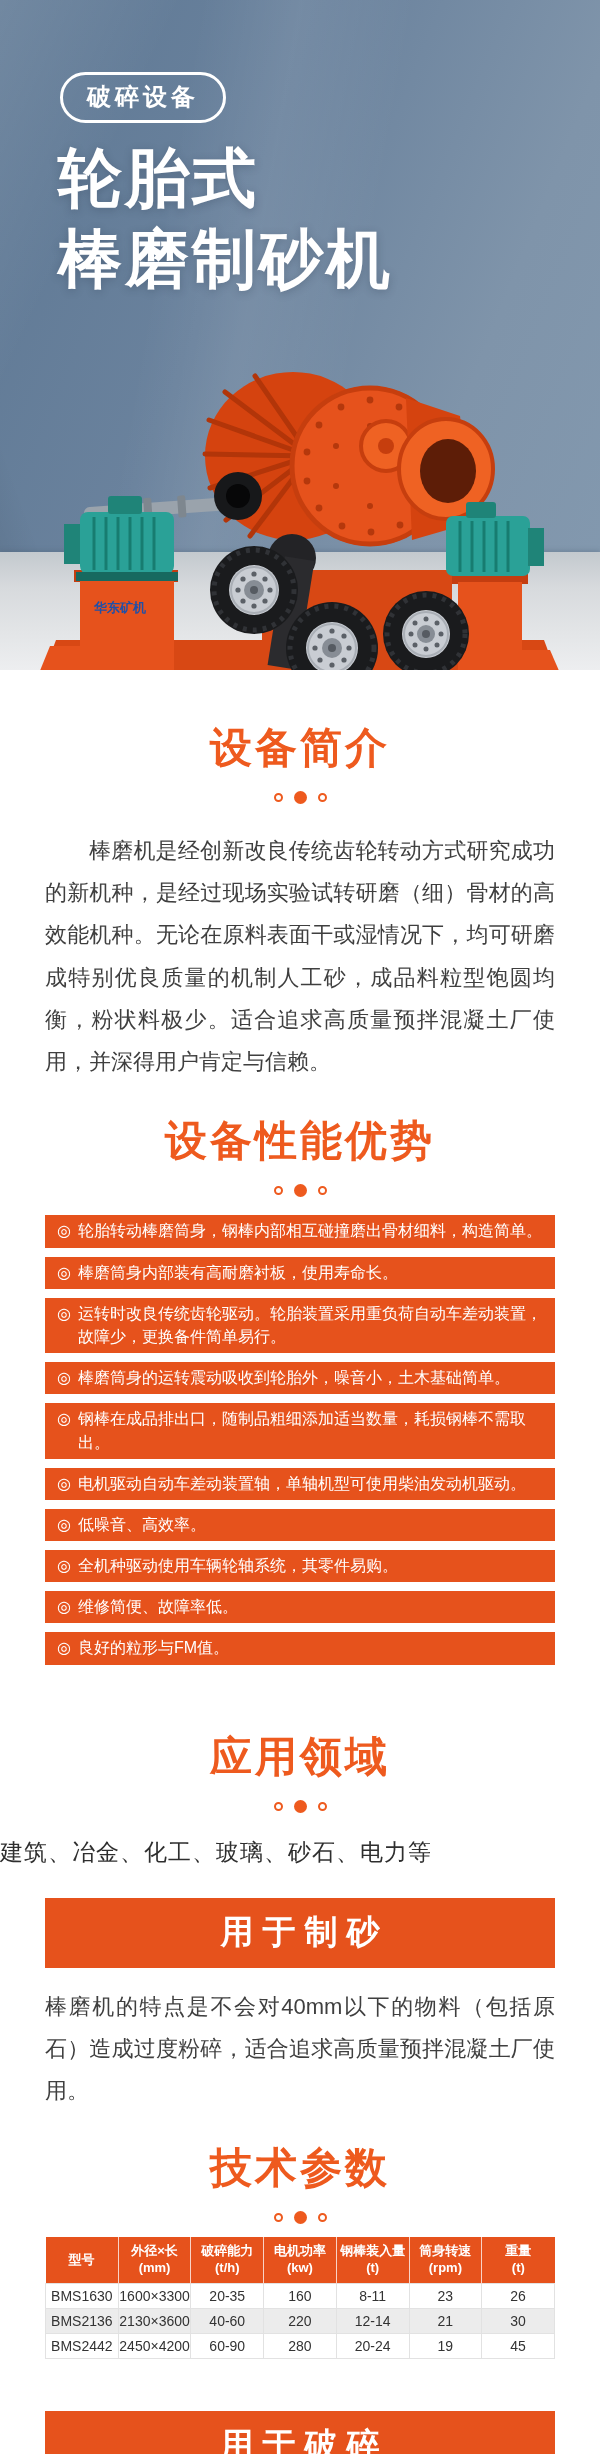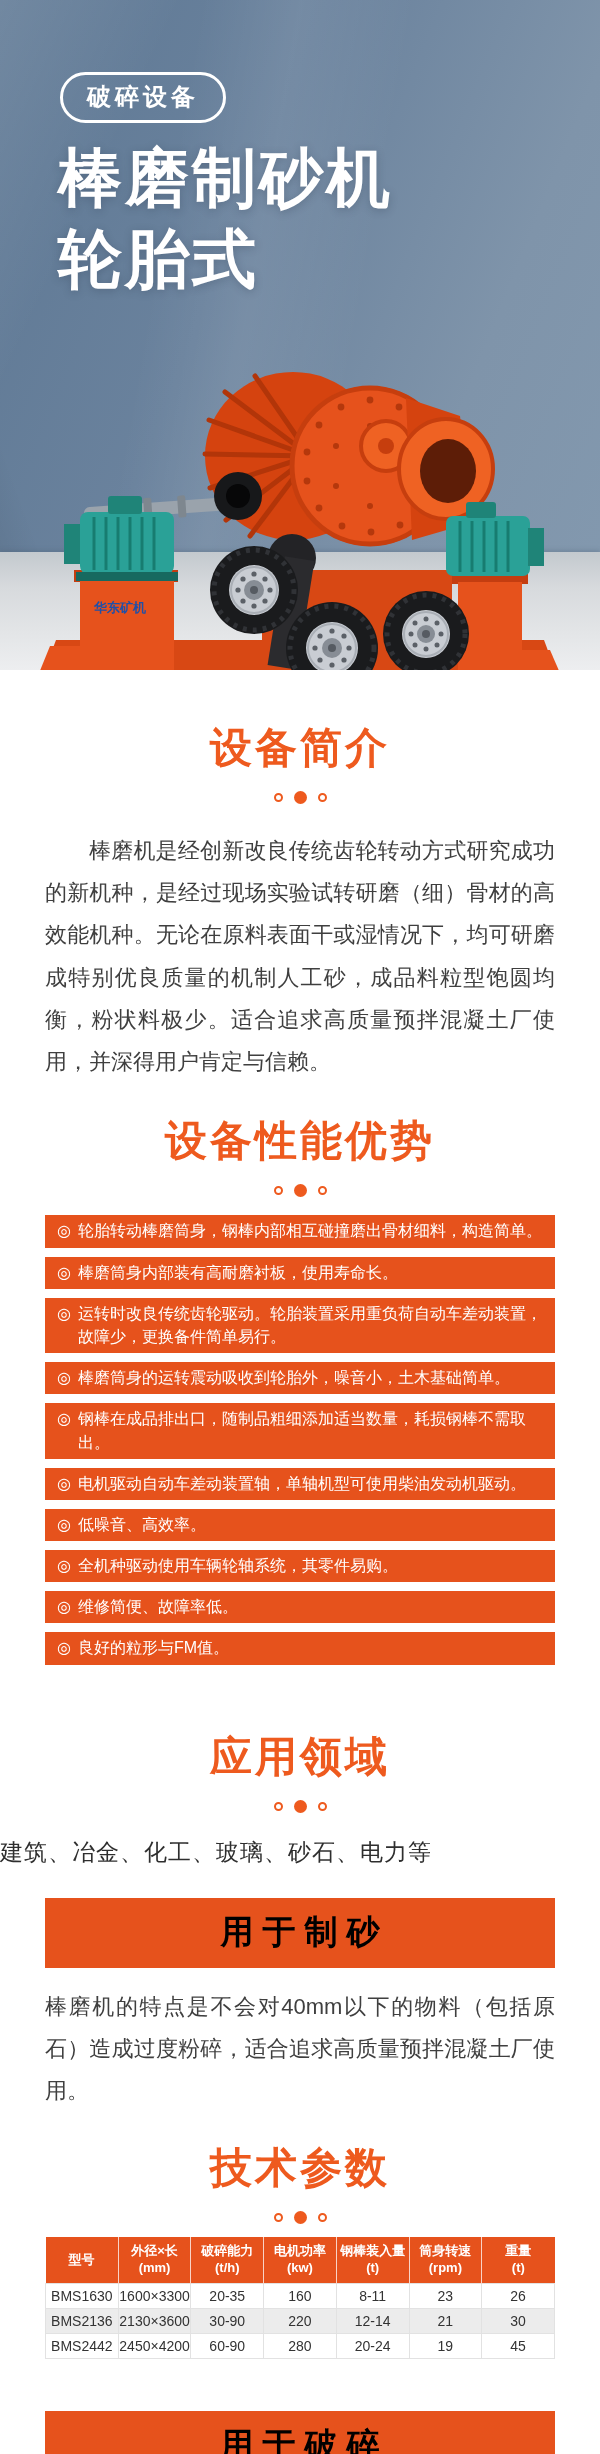--- a/index.html
+++ b/index.html
@@ -40,21 +40,21 @@
   .para.indent{text-indent:2em;}
 
   .adv-list{margin:18px 45px 0;}
   .adv-item{display:flex; gap:7px; background:var(--accent); color:#fff;
     font-size:16px; line-height:1.45; padding:4px 12px 5px; margin-bottom:9px; align-items:flex-start;}
   .adv-bullet{flex:0 0 auto;}
   .adv-text{flex:1;}
 
   .app-text{margin-top:24px; text-align:left; font-size:23px; color:#2e2e2e; letter-spacing:1px;}
 
-  .banner{margin:30px 45px 0; background:var(--accent); color:#000000; text-align:center;
+  .banner{margin:30px 45px 0; background:var(--accent); color:#ffffff; text-align:center;
     font-size:33px; font-weight:800; letter-spacing:9px; padding:12px 0 13px; text-indent:9px;}
   .banner.gap-big{margin-top:52px;}
 
   .table-wrap{margin:13px 45px 0;}
   table.params{width:100%; border-collapse:collapse; table-layout:fixed;}
   .params th{background:var(--accent); color:#fff; font-size:13px; font-weight:700;
     line-height:1.3; padding:6px 0; vertical-align:middle;}
   .params td{text-align:center; font-size:14px; color:#333; vertical-align:middle;}
   .t1 th{border-left:1px solid rgba(255,255,255,.75);} .t1 th:first-child{border-left:none;margin-left:40px;}
   .t1 td{border:1px solid #e2e2e2; padding:4px 0; height:23px;margin-top:32px;}
@@ -64,22 +64,22 @@
   .mo{fill:var(--accent);} .tl{fill:var(--teal);}
 </style>
 </head>
 <body>
 
 <div class="page">
 
   <div class="hero">
     <div class="badge">破碎设备</div>
     <div class="hero-title">
+      <div>轮胎式</div>
       <div>棒磨制砂机</div>
-      <div>轮胎式</div>
     </div>
 
     <div class="hero-floor"></div>
 
     <svg class="machine" viewBox="0 0 580 520" width="580" height="520" aria-hidden="true">
       <ellipse cx="292" cy="474" rx="270" ry="14" fill="#a9b1b9" opacity="0.55"></ellipse>
 
       <g transform="rotate(-4 150 270)">
         <rect x="74" y="262" width="156" height="13" rx="6" fill="#9aa3ac"></rect>
         <rect x="100" y="257" width="8" height="22" rx="2" fill="#7e878f"></rect>
@@ -336,21 +336,21 @@
             <td>1600×3300</td>
             <td>20-35</td>
             <td>160</td>
             <td>8-11</td>
             <td>23</td>
             <td>26</td>
           </tr>
           <tr>
             <td>BMS2136</td>
             <td>2130×3600</td>
-            <td>30-90</td>
+            <td>40-60</td>
             <td>220</td>
             <td>12-14</td>
             <td>21</td>
             <td>30</td>
           </tr>
           <tr>
             <td>BMS2442</td>
             <td>2450×4200</td>
             <td>60-90</td>
             <td>280</td>

